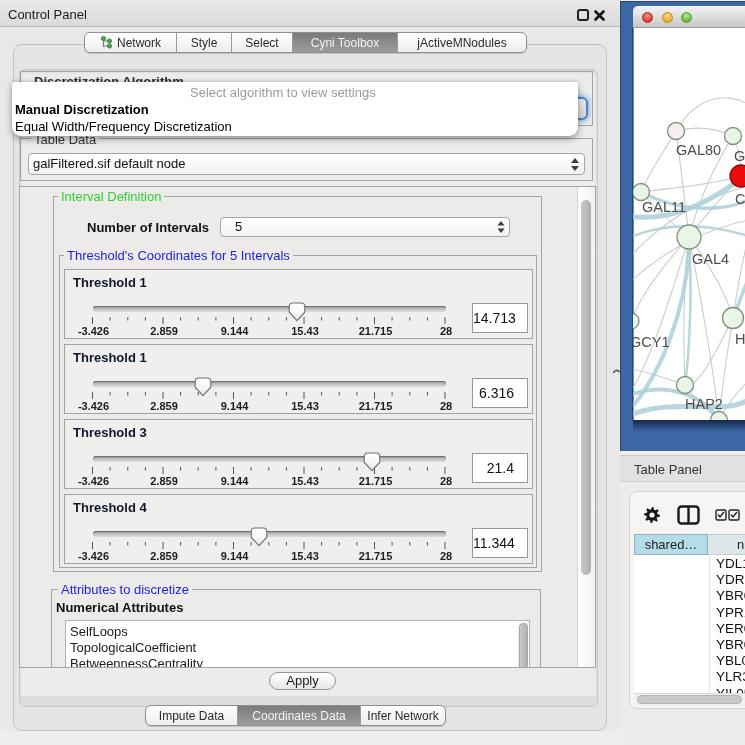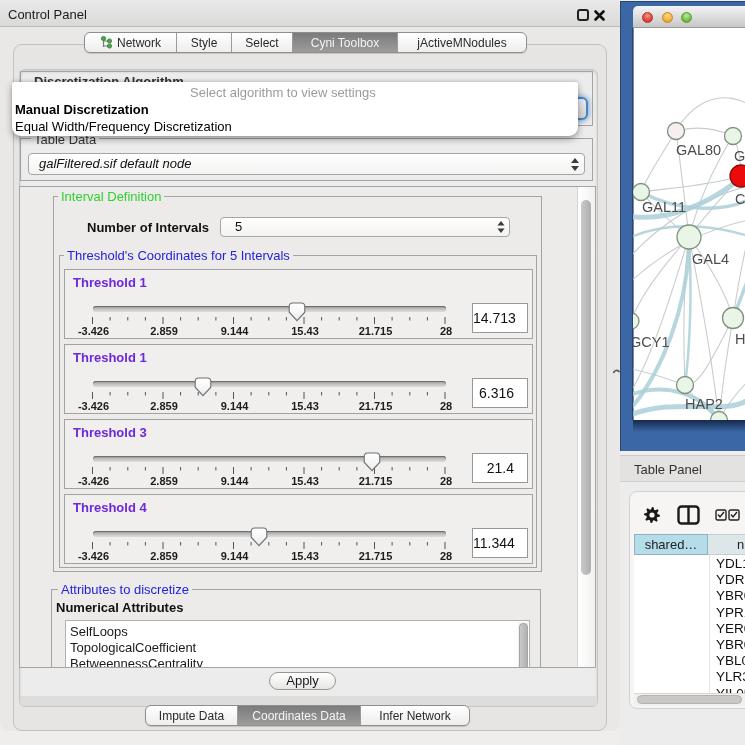--- a/index.html
+++ b/index.html
@@ -7,21 +7,21 @@
 body { font-family:"Liberation Sans", sans-serif; background:#efeeed; position:relative; }
 .abs { position:absolute; }
 .grpbox { position:absolute; border:1px solid #a3a3a3; }
 .grplab { position:absolute; font-size:13px; padding:0 3px; white-space:nowrap; }
 .combo { position:absolute; background:linear-gradient(#ffffff,#f4f3f2); border:1px solid #a6a6a6; border-radius:4px; font-size:13px; color:#111; }
 .tabgrp { position:absolute; display:flex; border:1px solid #8e8e8e; border-radius:6px; background:linear-gradient(#ffffff,#ededec); box-shadow:0 1px 1px rgba(0,0,0,0.15); overflow:hidden; }
 .tab { font-size:12px; color:#2a2a2a; text-align:center; border-right:1px solid #9b9b9b; display:flex; align-items:center; justify-content:center; }
 .tab:last-child { border-right:none; }
 .tab.sel { background:linear-gradient(#7b7b7b,#9c9c9c); color:#f4f4f4; }
 .tbox { position:absolute; background:#f0efee; border:1px solid #a2a2a2; width:469px; height:70px; left:44px; }
-.tbox b { position:absolute; left:8px; top:5px; font-size:13px; color:#6d28d9;text-align:center; }
+.tbox b { position:absolute; left:8px; top:5px; font-size:13px; color:#0f172a;text-align:center; }
 .track { position:absolute; left:28px; top:36px; width:353px; height:6px; border-radius:3px; background:linear-gradient(#878787,#bdbdbd 45%,#dddddc); box-shadow:inset 0 1px 0 #6f6f6f; }
 .thumb { position:absolute; top:32px; }
 .vfield { position:absolute; left:407px; top:33px; width:56px; height:30px; background:#fff; border:1px solid #979797; font-size:14px; color:#111; text-align:right; padding-right:13px; line-height:28px; }
 .tlab { position:absolute; top:55px; width:60px; margin-left:-30px; text-align:center; font-size:11px; font-weight:bold; color:#1c1c1c; }
 .ticks { position:absolute; left:27px; top:47px; }
 </style>
 </head>
 <body>
 
 <div class="abs" id="cpwin" style="left:0;top:0;width:620px;height:731px;background:#e9e8e7;border-radius:0 0 8px 8px;"></div>
@@ -51,21 +51,21 @@
   <div class="tab" style="width:128px;">jActiveMNodules</div>
 </div>
 
 <div class="grpbox" style="left:20px;top:70.5px;width:573px;height:55px;"></div>
 <div class="grplab" style="left:31px;top:74px;background:#edecec;color:#333;font-weight:bold;">Discretization Algorithm</div>
 
 <div class="abs" style="left:566px;top:97px;width:22px;height:23px;border-radius:6px;background:linear-gradient(#ececec,#d2d2d2);border:2px solid #4585c4;box-shadow:0 0 5px 1px rgba(80,140,210,0.75);"></div>
 
 <div class="grpbox" style="left:20px;top:138px;width:573px;height:43px;"></div>
 <div class="grplab" style="left:31px;top:132px;background:#edecec;color:#333;">Table Data</div>
-<div class="combo" style="left:28px;top:153px;width:557px;height:22px;line-height:20px;padding-left:10px;font-style:italic;">galFiltered.sif default node</div>
+<div class="combo" style="left:28px;top:153px;width:557px;height:22px;line-height:20px;padding-left:4px;">galFiltered.sif default node</div>
 <svg class="abs" style="left:570px;top:158px;" width="10" height="14">
     <path d="M5 0 L9 5 H1 Z" fill="#3c3c3c"></path>
     <path d="M5 13 L1 8 H9 Z" fill="#3c3c3c"></path>
   </svg>
 
 <div class="abs" style="left:19px;top:186px;width:577px;height:482px;border:1px solid #a5a5a5;background:#ecebea;overflow:hidden;" id="scrollpane">
  <div class="abs" style="left:0;top:0;width:577px;height:482px;" id="scrollcontent">
 
   <div class="grpbox" style="left:33px;top:9px;width:489px;height:376px;"></div>
   <div class="grplab" style="left:38px;top:2px;background:#ecebea;color:#2ed22e;">Interval Definition</div>
@@ -268,21 +268,21 @@
 </div>
 
 <div class="abs" style="left:577px;top:187px;width:18px;height:480px;background:linear-gradient(90deg,#ffffff,#f2f1f0);border-left:1px solid #d6d5d4;"></div>
 <div class="abs" style="left:581px;top:200px;width:10px;height:375px;border-radius:5px;background:linear-gradient(90deg,#c9c9c9,#aeaeae);"></div>
 
 <div class="abs" style="left:269px;top:672px;width:67px;height:18px;border:1px solid #969695;border-radius:9px;background:linear-gradient(#ffffff,#e7e6e5);font-size:13px;color:#1a1a1a;text-align:center;line-height:16px;font-weight:500;">Apply</div>
 
 <div class="tabgrp" style="left:145px;top:705px;height:21px;">
   <div class="tab" style="width:92px;">Impute Data</div>
   <div class="tab sel" style="width:123px;">Coordinates Data</div>
-  <div class="tab" style="width:108px;">Infer Network</div>
+  <div class="tab" style="width:84px;">Infer Network</div>
 </div>
 
 <svg class="abs" style="left:613px;top:368px;" width="7" height="9">
     <path d="M0.5 5 A3.2 3.2 0 0 1 6.5 4.2" fill="none" stroke="#555" stroke-width="1.6"></path>
   </svg>
 
 <div class="abs" style="left:12px;top:82px;width:566px;height:53.5px;background:#ffffff;border-radius:2px 2px 9px 9px;box-shadow:0 3px 7px rgba(0,0,0,0.38), 0 -2px 3px rgba(0,0,0,0.07);"></div>
 <div class="abs" style="left:190px;top:85px;font-size:13px;color:#9b9b9b;">Select algorithm to view settings</div>
 <div class="abs" style="left:15px;top:102px;font-size:13px;font-weight:bold;color:#000;">Manual Discretization</div>
 <div class="abs" style="left:15px;top:119px;font-size:13px;color:#000;">Equal Width/Frequency Discretization</div>

